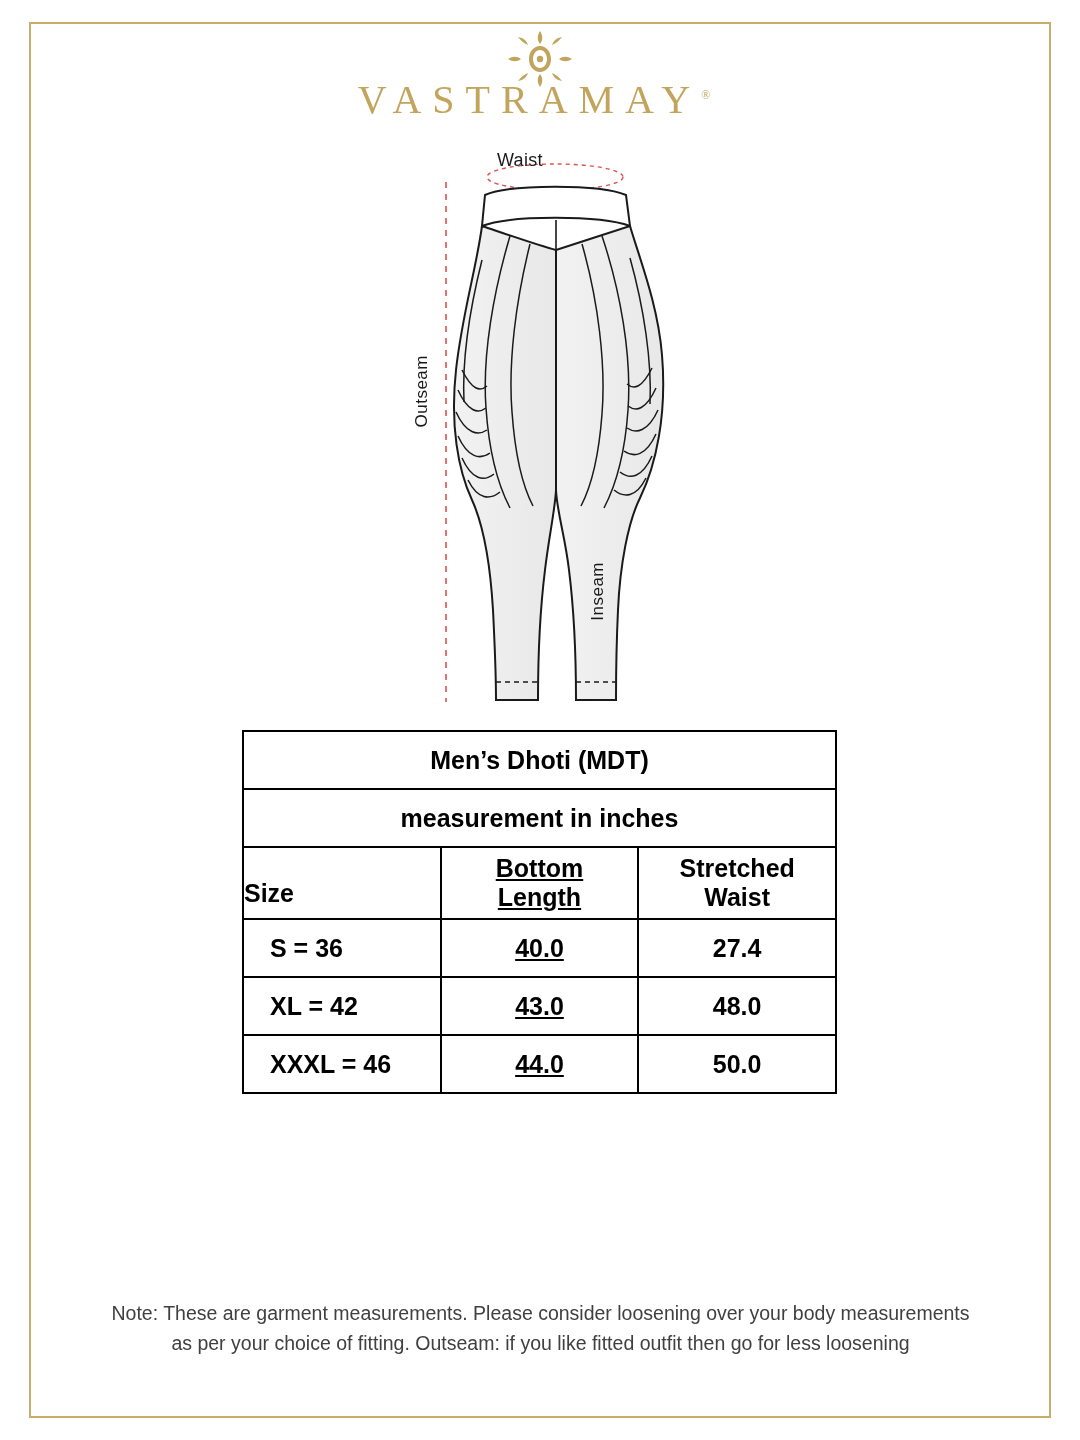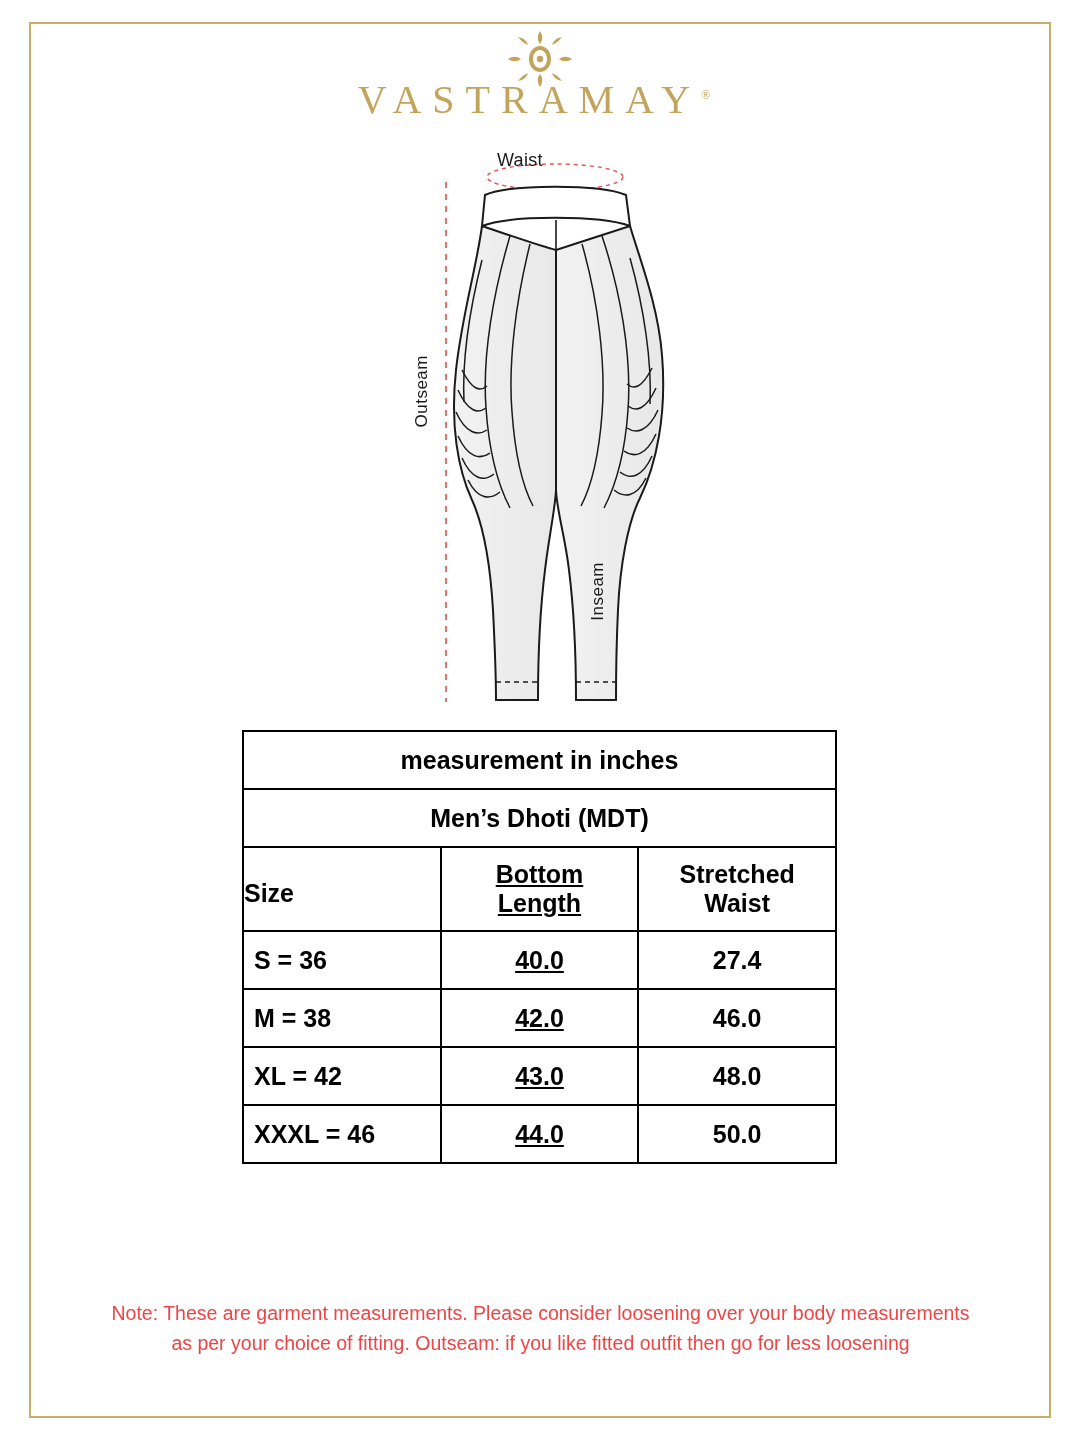--- a/index.html
+++ b/index.html
@@ -125,39 +125,39 @@
   .tbl-sub {
     font-size: 21px;
     height: 48px;
   }
   .tbl-head td {
     font-size: 26px;
     line-height: 1.15;
     padding: 6px 0;
     height: 100px;
   }
-  .tbl-head .head-size { vertical-align: bottom; padding-bottom: 22px; }
+  .tbl-head .head-size { vertical-align: bottom; padding-bottom: 10px; }
   .size-table tbody td {
     font-size: 25px;
     height: 54px;
   }
-  .col-size { width: 185px; text-align: left; padding-left: 10px; }
+  .col-size { width: 185px; text-align: left; padding-left: 26px; }
   .col-bl   { width: 218px; text-decoration: underline; }
   .col-sw   { width: 192px; }
   .size-table tbody td.col-size { text-align: left; }
 
   
   .note {
     position: absolute;
     left: 48px;
     top: 1298px;
     width: 985px;
     font-size: 19.5px;
     line-height: 1.55;
-    color: #ef4444;
+    color: #404040;
     text-align: center;
   }
   .note .line2 { display: block; }
 </style>
 </head>
 <body>
 
 <div class="content">
 
   <div class="page-frame"></div>
@@ -249,48 +249,43 @@
     </svg>
   </div>
 
   <div class="label-waist">Waist</div>
   <div class="label-outseam">Outseam</div>
   <div class="label-inseam">Inseam</div>
 
   <table class="size-table">
     <tbody>
       <tr>
+        <td class="tbl-title" colspan="3">Men’s Dhoti (MDT)</td>
+      </tr>
+      <tr>
         <td class="tbl-sub" colspan="3">measurement in inches</td>
-      </tr>
-      <tr>
-        <td class="tbl-title" colspan="3">Men’s Dhoti (MDT)</td>
       </tr>
       <tr class="tbl-head">
         <td class="col-size head-size">Size</td>
         <td class="col-bl">
           <span>Bottom</span><br>
           <span>Length</span>
         </td>
         <td class="col-sw">
           <span>Stretched</span><br>
           <span>Waist</span>
         </td>
       </tr>
 
       <tr>
         <td class="col-size">S = 36</td>
         <td class="col-bl">40.0</td>
         <td class="col-sw">27.4</td>
       </tr>
       <tr>
-        <td class="col-size">M = 38</td>
-        <td class="col-bl">42.0</td>
-        <td class="col-sw">46.0</td>
-      </tr>
-      <tr>
         <td class="col-size">XL = 42</td>
         <td class="col-bl">43.0</td>
         <td class="col-sw">48.0</td>
       </tr>
       <tr>
         <td class="col-size">XXXL = 46</td>
         <td class="col-bl">44.0</td>
         <td class="col-sw">50.0</td>
       </tr>
     </tbody>

